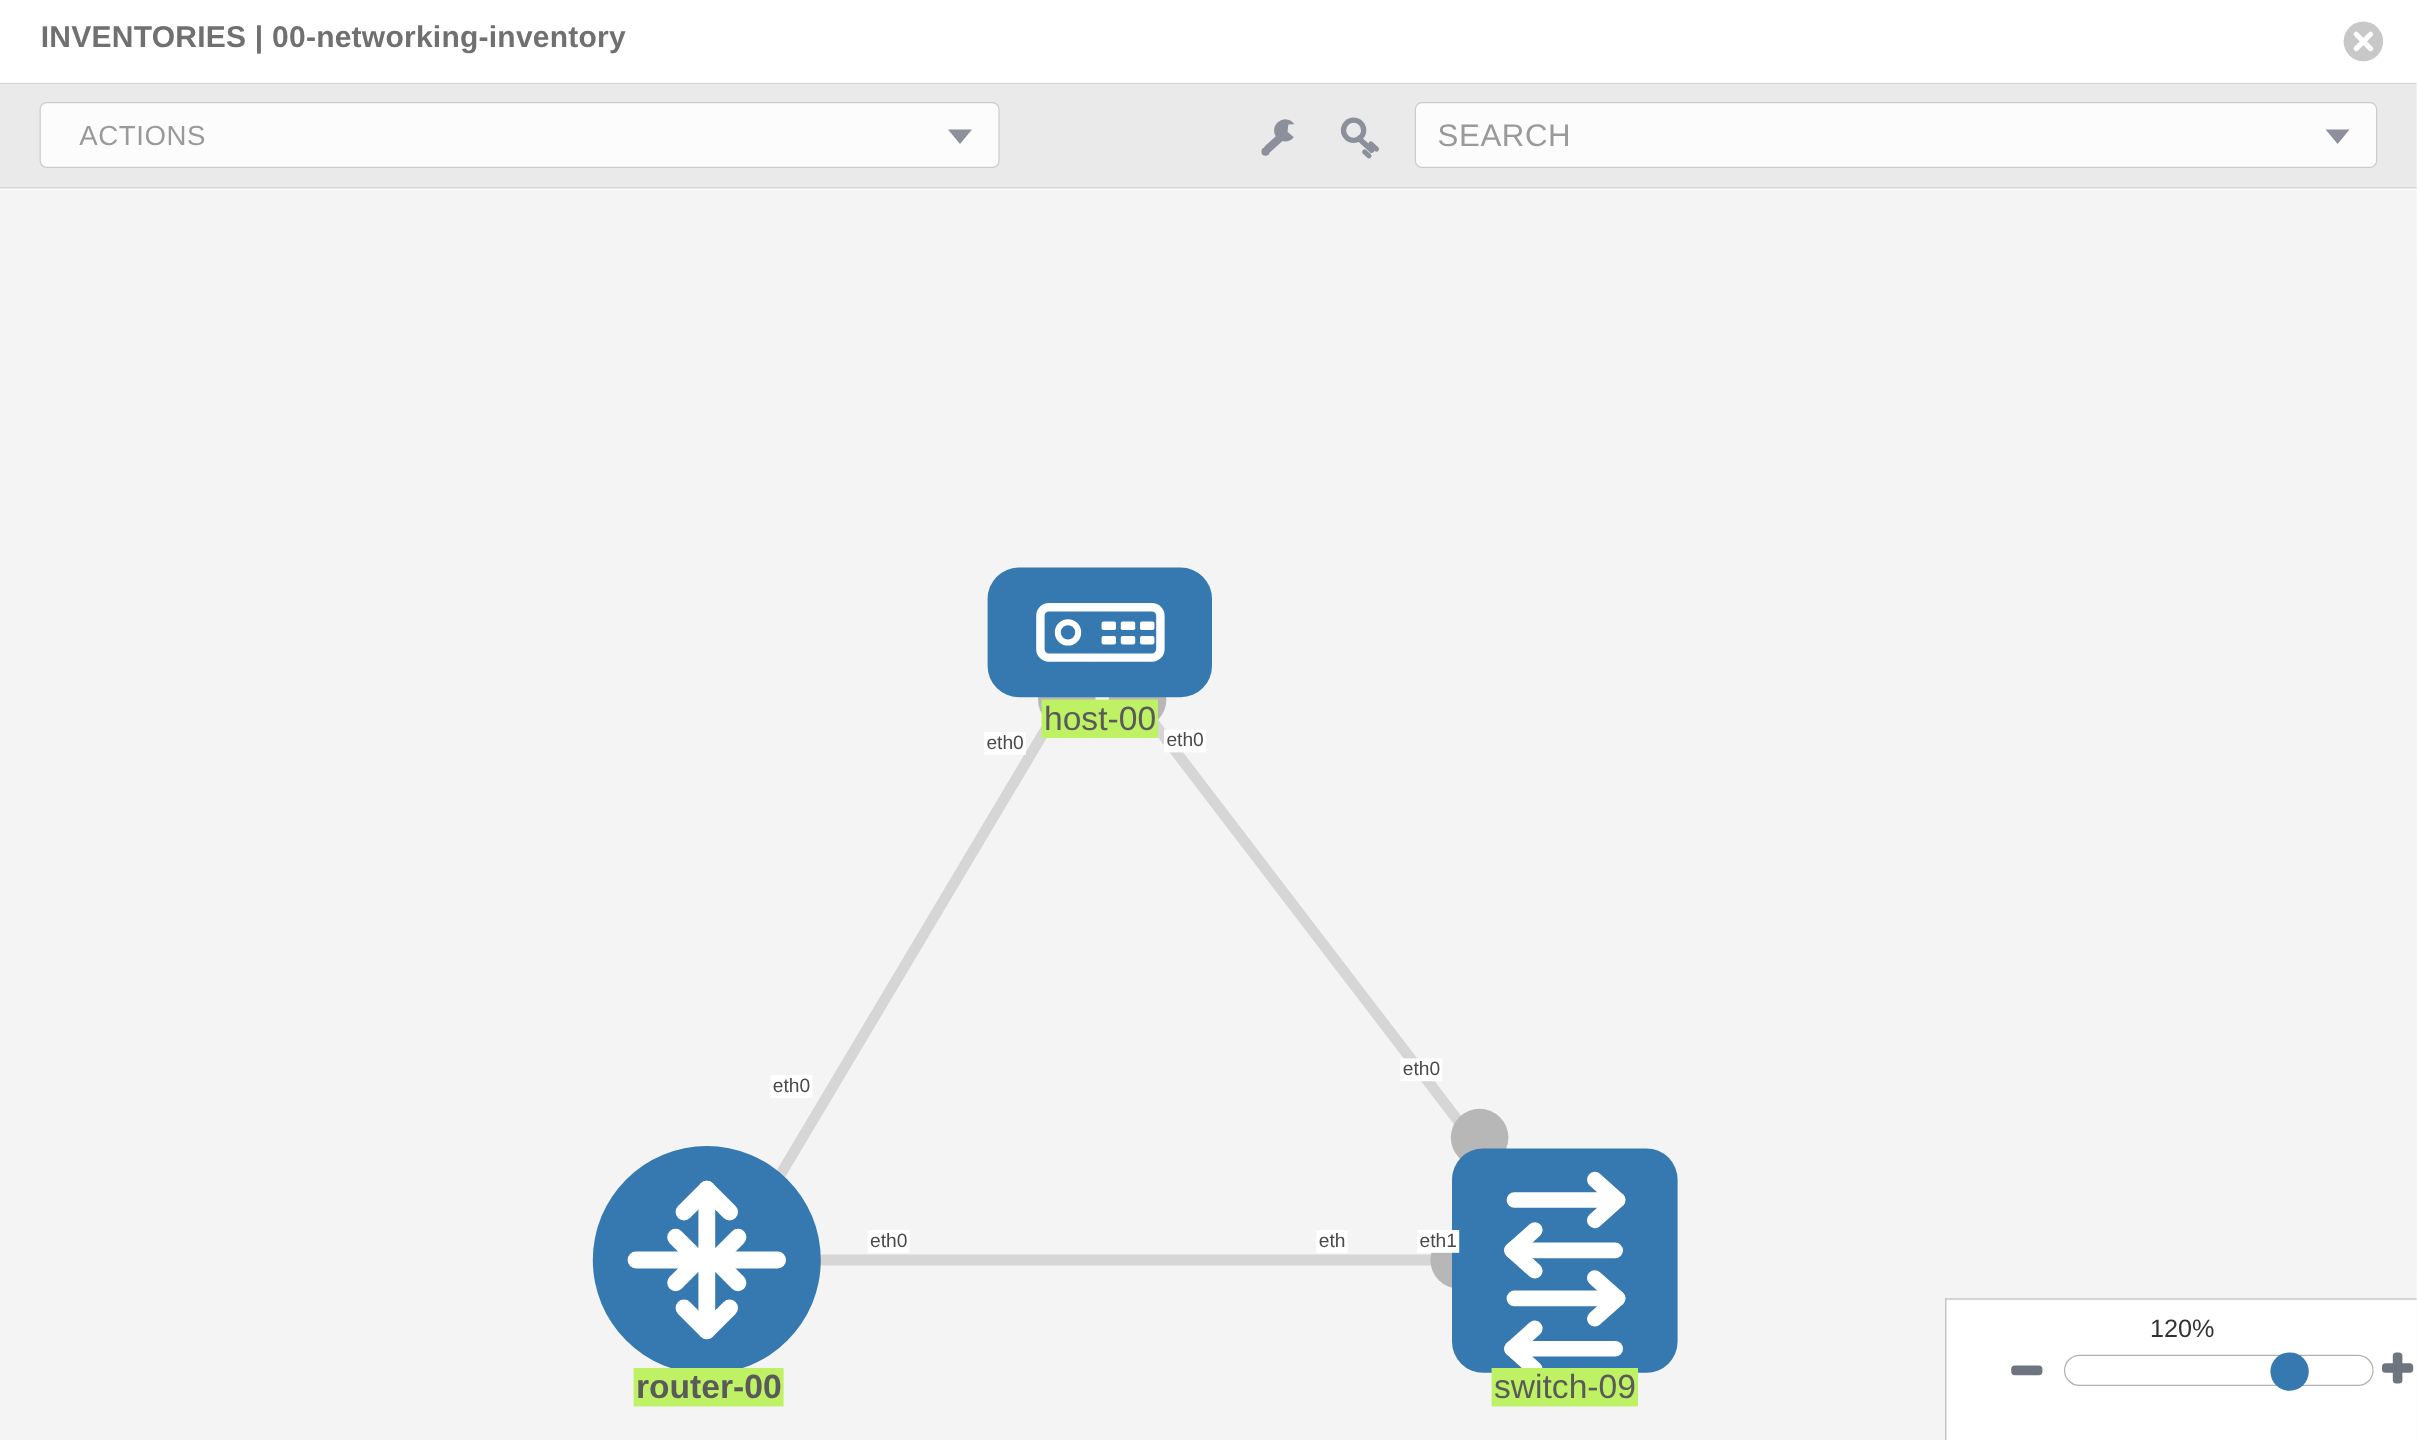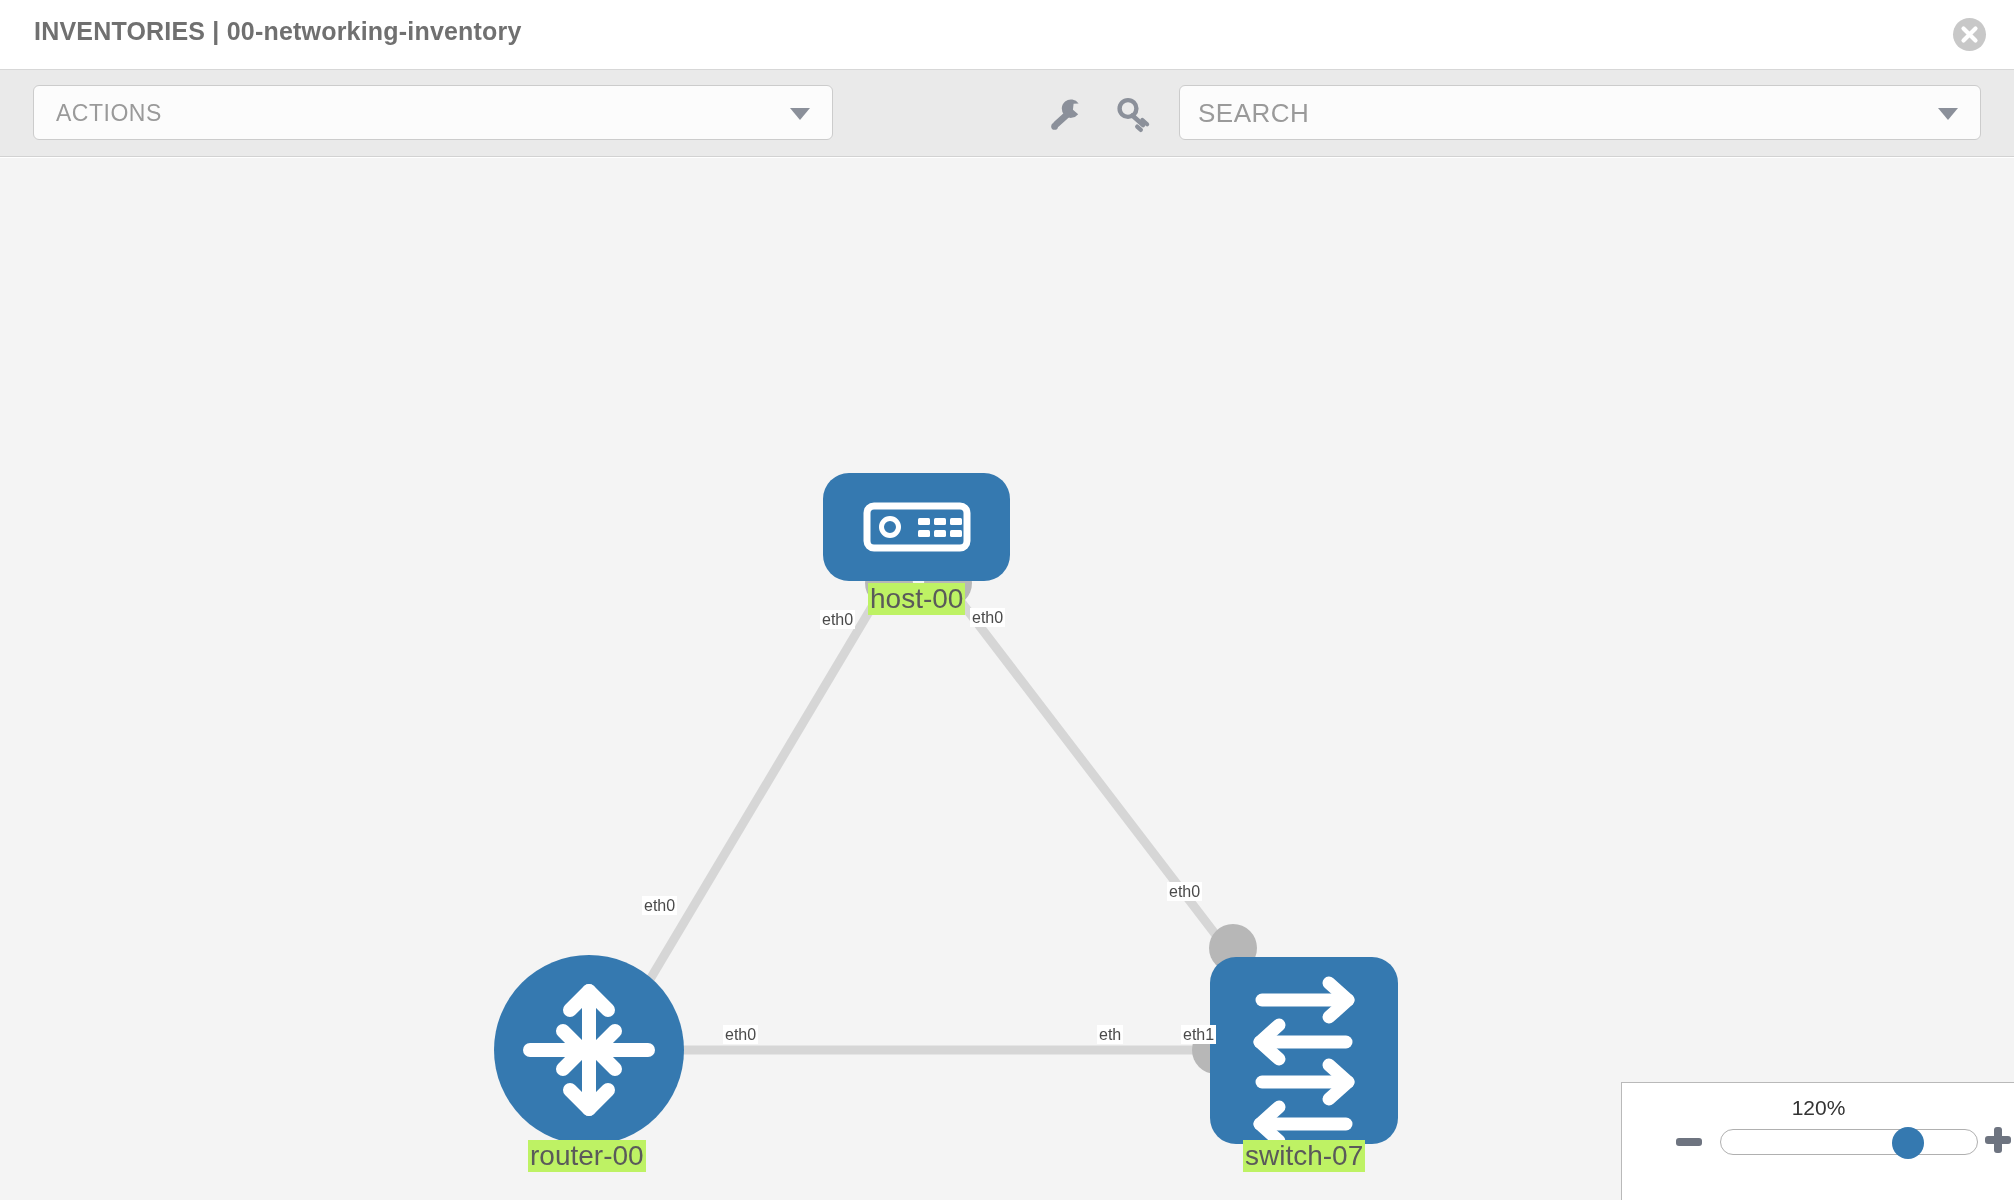--- a/index.html
+++ b/index.html
@@ -68,21 +68,21 @@
     top: 85px;
     width: 800px;
     height: 55px;
     background: #fcfcfc;
     border: 1px solid #cccccc;
     border-radius: 6px;
     cursor: pointer;
   }
   #actions-label {
     position: absolute;
-    left: 22px;
+    left: 32px;
     top: 14px;
     font-size: 23px;
     color: #9a9a9a;
     letter-spacing: 0.5px;
   }
   .caret {
     position: absolute;
     width: 0; height: 0;
     border-left: 10px solid transparent;
     border-right: 10px solid transparent;
@@ -360,22 +360,22 @@
 
     <span class="edge-label" style="left:820px; top:452px;">eth0</span>
     <span class="edge-label" style="left:970px; top:450px;">eth0</span>
     <span class="edge-label" style="left:642px; top:738px;">eth0</span>
     <span class="edge-label" style="left:1167px; top:724px;">eth0</span>
     <span class="edge-label" style="left:723px; top:867px;">eth0</span>
     <span class="edge-label" style="left:1097px; top:867px;">eth</span>
     <span class="edge-label" style="left:1181px; top:867px;">eth1</span>
 
     <span class="node-label" style="left:868px; top:425px;">host-00</span>
-    <span class="node-label" style="left:528px; top:982px;">router-00</span>
-    <span class="node-label" style="left:1243px; top:982px;">switch-07</span>
+    <span class="node-label" style="left:528px; top:982px;font-weight:bold;">router-00</span>
+    <span class="node-label" style="left:1243px; top:982px;">switch-09</span>
 
   </div>
 
   <div id="zoom-panel">
     <div id="zoom-level">120%</div>
     <div id="zoom-minus"></div>
     <div id="zoom-track"></div>
     <div id="zoom-thumb"></div>
     <div id="zoom-plus"></div>
   </div>

